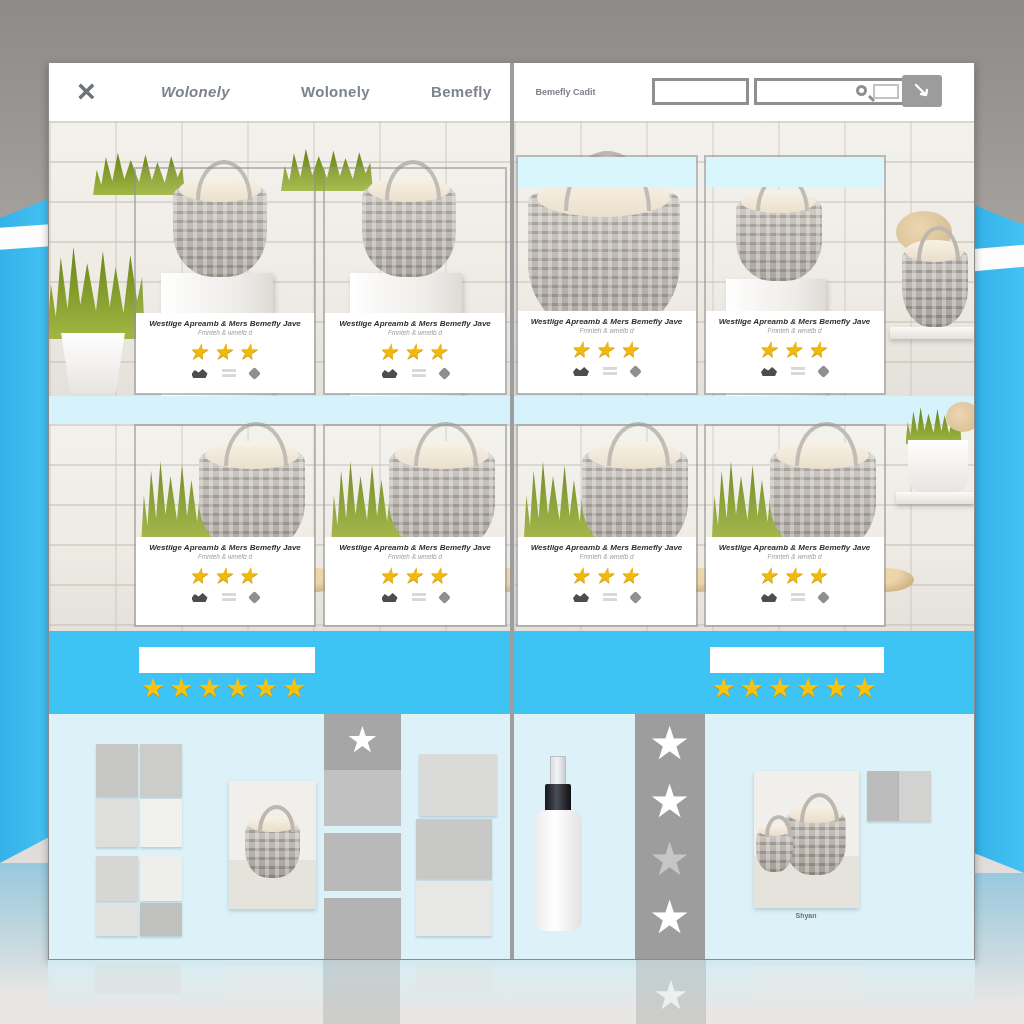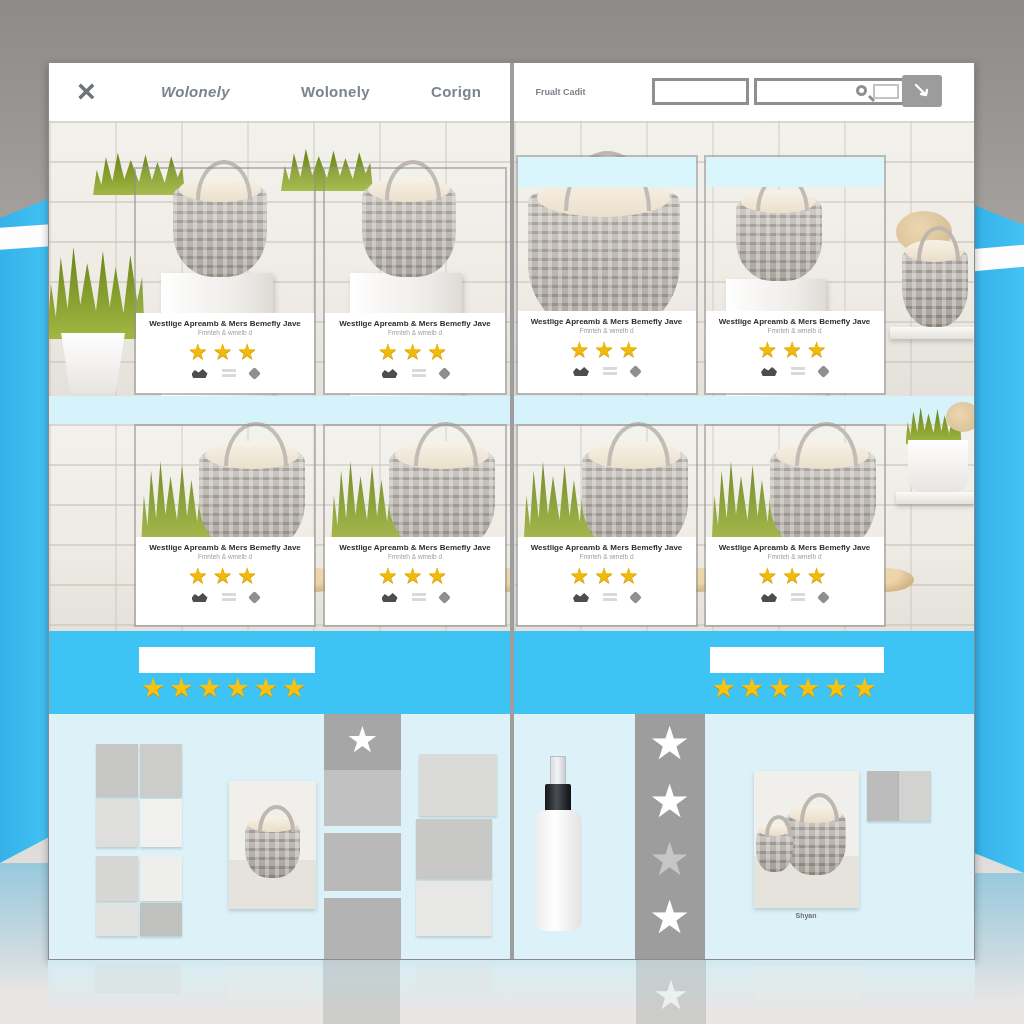--- a/index.html
+++ b/index.html
@@ -45,21 +45,21 @@
     linear-gradient(180deg,#cfcac4,#a39d96);
     border-radius:10px 10px 42% 42%/10px 10px 50% 50%;}
   .basket::before{content:"";position:absolute;top:-11%;left:6%;width:88%;height:28%;
     background:linear-gradient(180deg,#f8f2e6,#e9ddc8);border-radius:50%;}
   .basket::after{content:"";position:absolute;top:-30%;left:24%;width:52%;height:40%;
     border:4px solid #bdb7af;border-bottom:none;border-radius:50% 50% 0 0/100% 100% 0 0;}
   .hat{position:absolute;background:radial-gradient(ellipse at 50% 25%,#ecd5ab 0 35%,#d2b587 70%,#c3a577 100%);border-radius:50%;filter:blur(.4px);}
   .towel{position:absolute;background:radial-gradient(circle at 40% 40%,#ecd7b2,#d3b98d);border-radius:50%;filter:blur(.5px);}
   .shelf{position:absolute;background:linear-gradient(180deg,#fbfaf8,#e3e0da);box-shadow:0 3px 4px rgba(100,95,90,.3);}
   
-  .card{position:absolute;border:2px solid rgba(140,140,140,.55);background:rgba(255,255,255,.07);}
+  .card{position:absolute;border:2px solid rgba(140,140,140,.55);background:rgba(255,255,255,.07);font-style:italic;}
   .cyanbar{position:absolute;left:0;right:0;top:0;height:30px;background:#d9f6fd;}
   .card-info{position:absolute;left:0;right:0;bottom:0;background:#fff;padding-top:6px;}
   .card-title{font-size:8px;font-weight:700;color:#2e2e2e;text-align:center;filter:blur(.45px);white-space:nowrap;overflow:hidden;}
   .card-sub{font-size:6.5px;color:#9aa0a6;text-align:center;filter:blur(.45px);margin-top:1px;white-space:nowrap;overflow:hidden;}
   .card-stars{text-align:center;margin-top:5px;font-size:22px;line-height:22px;letter-spacing:5px;color:#f2b90d;text-shadow:0 1px 0 #c89a12;}
   .card-icons{display:flex;justify-content:center;gap:14px;margin-top:5px;align-items:center;}
   .mi1{display:inline-block;width:16px;height:10px;background:#4d4d4d;clip-path:polygon(0 60%,20% 20%,45% 45%,70% 10%,100% 55%,88% 100%,10% 100%);}
   .mi2{display:inline-block;width:14px;height:8px;background:
     linear-gradient(180deg,#d9d9d9 0 3px,transparent 3px 5px,#d9d9d9 5px 8px);}
   .mi3{display:inline-block;width:9px;height:9px;background:#8f8f8f;transform:rotate(45deg);border-radius:2px;}
@@ -97,21 +97,21 @@
   <div class="wing-refl" style="left:974px;top:873px;"></div>
 
   <div class="board">
 
     <section class="panel">
 
       <header class="hdr">
         <span class="close-x">×</span>
         <span class="nav" style="left:112px;font-style:italic;">Wolonely</span>
         <span class="nav" style="left:252px;">Wolonely</span>
-        <span class="nav" style="left:382px;">Corign</span>
+        <span class="nav" style="left:382px;">Bemefly</span>
       </header>
 
       <div class="band">
         <div class="wall"></div>
         <div class="grass abs" style="left:44px;top:28px;width:92px;height:46px;"></div>
         <div class="grass abs" style="left:232px;top:24px;width:92px;height:46px;"></div>
         <div class="grass abs" style="left:-2px;top:118px;width:98px;height:100px;"></div>
         <div class="pot abs" style="left:6px;top:212px;width:76px;height:60px;"></div>
         <div class="pedestal abs" style="left:112px;top:152px;width:112px;height:125px;"></div>
         <div class="basket abs" style="left:124px;top:66px;width:94px;height:90px;"></div>
@@ -214,21 +214,21 @@
 
         <div class="swatch" style="left: 370px; top: 40px; width: 78px; height: 62px; background: rgb(218, 218, 216);"></div>
         <div class="swatch" style="left: 367px; top: 105px; width: 76px; height: 60px; background: rgb(200, 200, 198);"></div>
         <div class="swatch" style="left: 367px; top: 167px; width: 76px; height: 55px; background: rgb(231, 231, 229);"></div>
       </div>
     </section>
 
     <section class="panel">
 
       <header class="hdr">
-        <span class="brand">Frualt Cadit</span>
+        <span class="brand">Bemefly Cadit</span>
         <input class="inp" readonly="" style="left: 138px; width: 97px;">
         <div class="inp" style="left:240px;width:152px;">
           <span class="mag"></span>
           <span class="chip"></span>
         </div>
         <button class="cur-btn" style="left:388px;border:none;">
           <svg width="20" height="20" viewBox="0 0 20 20">
             <path d="M4 4 L14 14 M14 14 l-5 -1 M14 14 l1 -5" stroke="#ffffff" stroke-width="2.4" fill="none" stroke-linecap="round"></path>
           </svg>
         </button>

